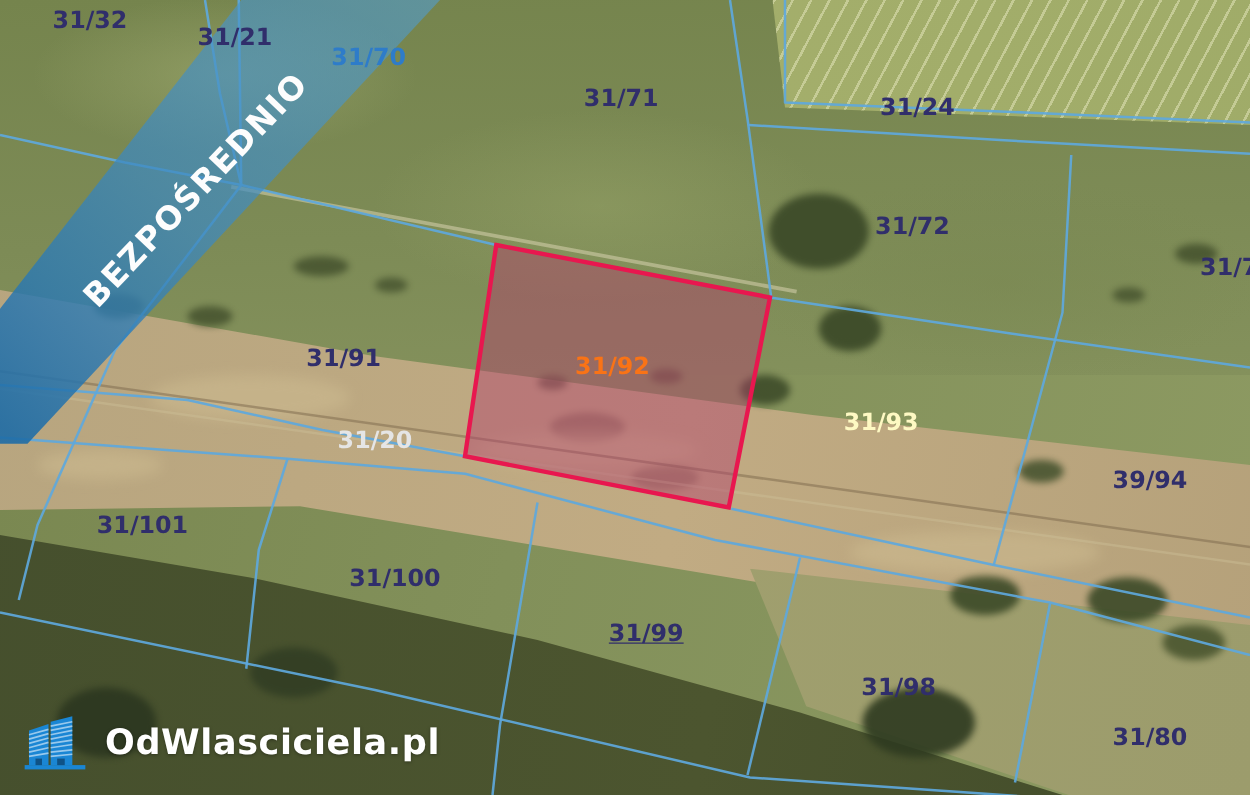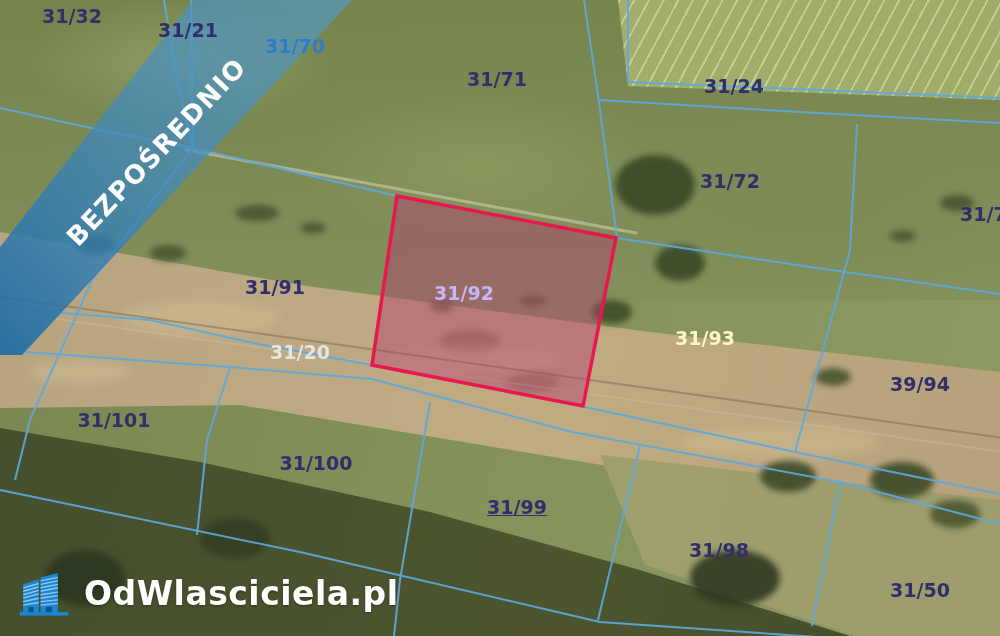--- a/index.html
+++ b/index.html
@@ -34,21 +34,21 @@
   
   #overlay{position:absolute;left:0;top:0;}
   .bline{fill:none;stroke:var(--boundary-blue,#5ea8dc);stroke-width:2;stroke-linejoin:round;opacity:.92;}
   #banner-text{font-family:"DejaVu Sans","Liberation Sans",sans-serif;font-weight:bold;
     font-size:26px;letter-spacing:1.5px;fill:#fdfdfd;}
   
   .parcel-label{position:absolute;transform:translate(-50%,-50%);
     font-size:19px;font-weight:bold;white-space:nowrap;letter-spacing:0px;}
   
   #logo{position:absolute;left:18px;top:564px;display:flex;align-items:center;gap:14px;}
-  #logo-text{font-size:33px;font-weight:bold;color:#ffffff;
+  #logo-text{font-size:28px;font-weight:bold;color:#ffffff;
     text-shadow:0 1px 3px rgba(0,0,0,.35);letter-spacing:.5px;}
 </style>
 </head>
 <body>
 
 <div id="stage" style="--boundary-blue: #5ea8dc; --highlight-border: #e8174f; --highlight-fill: rgba(178,62,108,0.45); --logo-blue: #1a86d4;">
 
   <div class="layer">
     <div class="ph" id="ph-base"></div>
     <div class="ph" id="ph-top"></div>
@@ -127,29 +127,29 @@
 
   <div class="layer" id="labels-layer">
       <span class="parcel-label" style="left: 72px; top: 16px; color: rgb(48, 46, 107);">31/32</span>
       <span class="parcel-label" style="left: 188px; top: 30px; color: rgb(48, 46, 107);">31/21</span>
       <span class="parcel-label" style="left: 295px; top: 46px; color: rgb(46, 124, 201);">31/70</span>
       <span class="parcel-label" style="left: 497px; top: 79px; color: rgb(48, 46, 107);">31/71</span>
       <span class="parcel-label" style="left: 734px; top: 86px; color: rgb(48, 46, 107);">31/24</span>
       <span class="parcel-label" style="left: 730px; top: 181px; color: rgb(48, 46, 107);">31/72</span>
       <span class="parcel-label" style="left: 990px; top: 214px; color: rgb(48, 46, 107);">31/73</span>
       <span class="parcel-label" style="left: 275px; top: 245px; color: rgb(48, 46, 107); margin-top: 42px;">31/91</span>
-      <span class="parcel-label" style="left: 464px; top: 293px; color: #c4b5fd;">31/92</span>
+      <span class="parcel-label" style="left: 490px; top: 293px; color: #f97316;">31/92</span>
       <span class="parcel-label" style="left: 300px; top: 352px; color: #e5e5e5;">31/20</span>
       <span class="parcel-label" style="left: 705px; top: 338px; color: #fef9c3;">31/93</span>
       <span class="parcel-label" style="left: 920px; top: 384px; color: rgb(48, 46, 107);">39/94</span>
       <span class="parcel-label" style="left: 114px; top: 420px; color: rgb(48, 46, 107);">31/101</span>
       <span class="parcel-label" style="left: 316px; top: 463px; color: rgb(48, 46, 107);">31/100</span>
       <span class="parcel-label" style="left: 517px; top: 507px; color: rgb(48, 46, 107); text-decoration: underline;">31/99</span>
       <span class="parcel-label" style="left: 719px; top: 550px; color: rgb(48, 46, 107);">31/98</span>
-      <span class="parcel-label" style="left: 920px; top: 590px; color: rgb(48, 46, 107);">31/50</span>
+      <span class="parcel-label" style="left: 920px; top: 590px; color: rgb(48, 46, 107);">31/80</span>
     </div>
 
   <div id="logo">
     <svg width="52" height="58" viewBox="0 0 60 60">
       <g style="fill:var(--logo-blue,#1a86d4)">
         <polygon points="6,20 24,14 24,52 6,52"></polygon>
         <polygon points="26,12 46,7 46,52 26,52"></polygon>
         <rect x="2" y="52" width="56" height="4"></rect>
       </g>
       <g stroke="rgba(235,245,252,0.6)" stroke-width="1.6">

